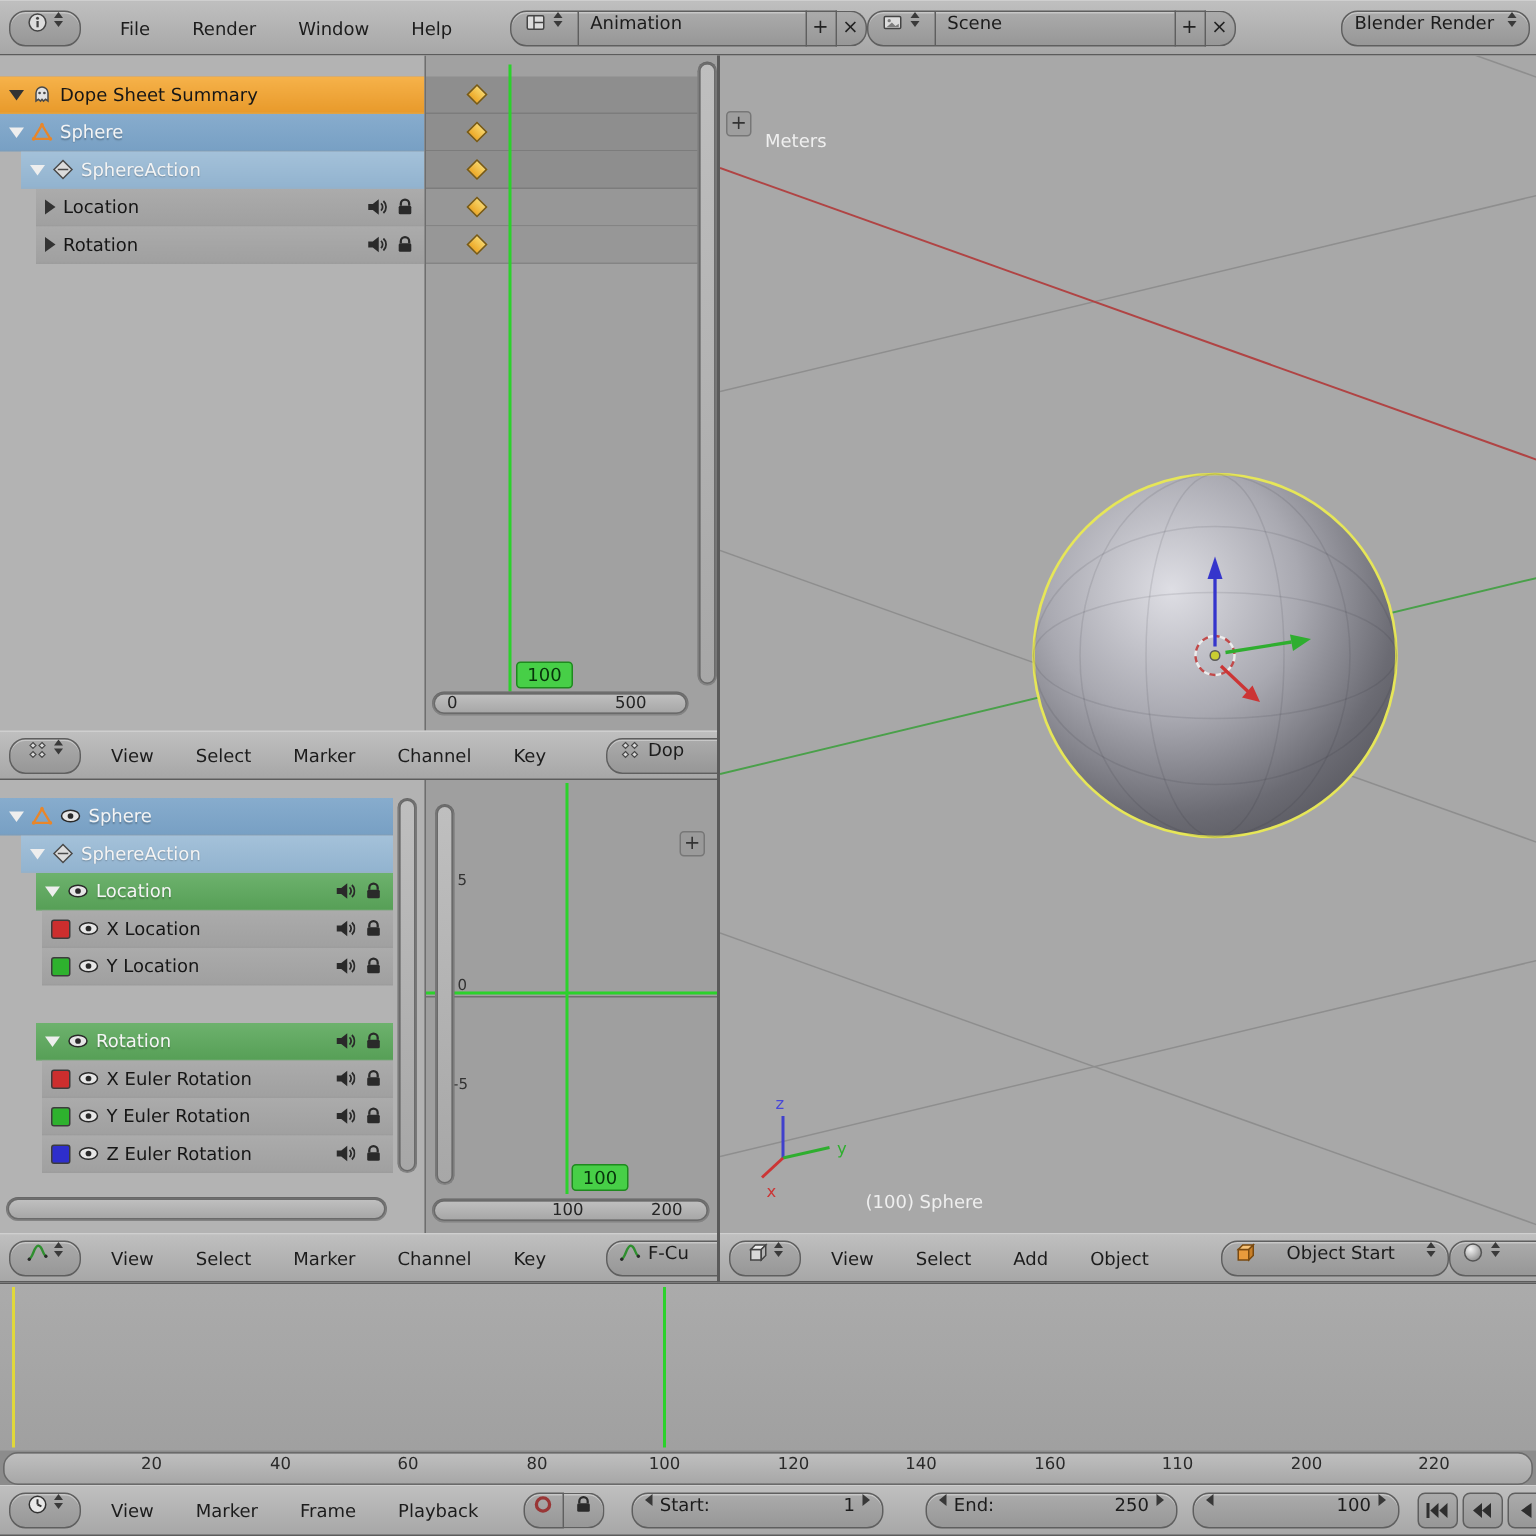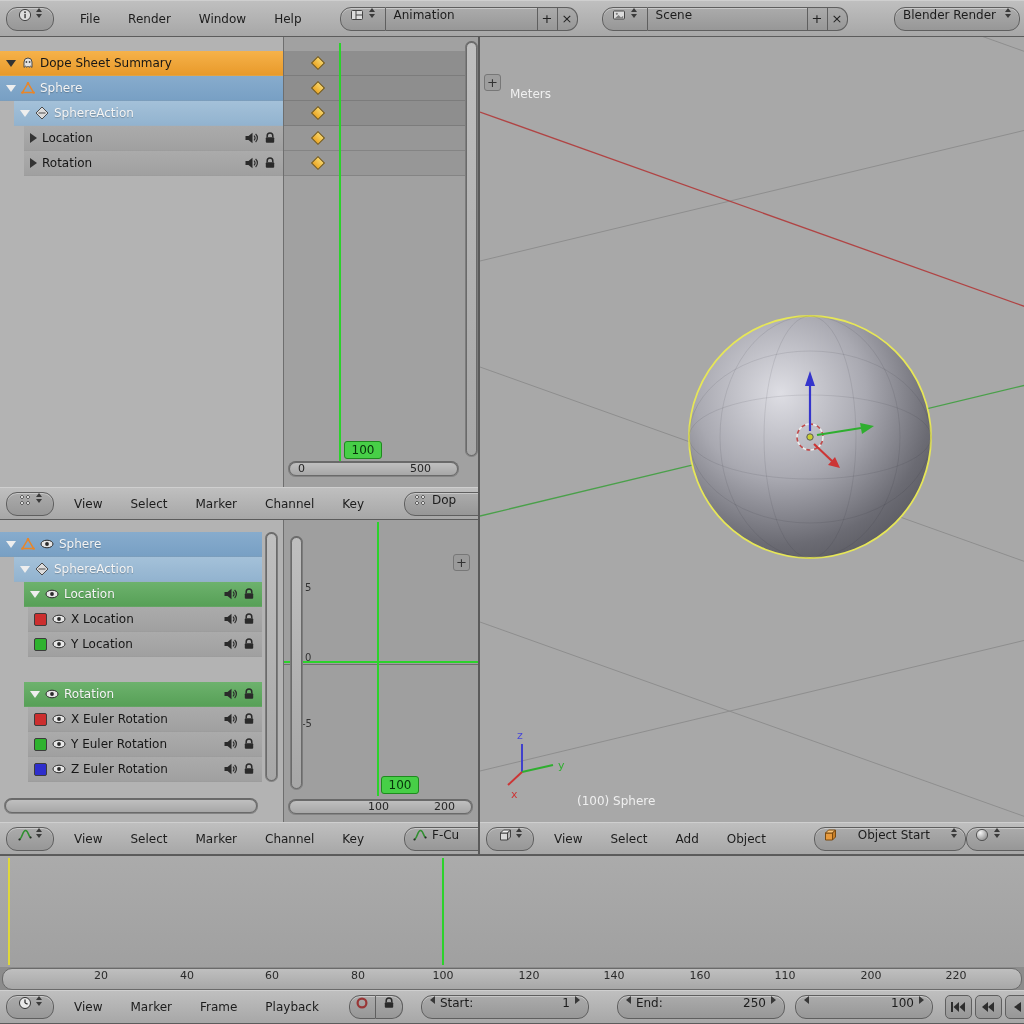--- a/index.html
+++ b/index.html
@@ -160,21 +160,21 @@
           <i class="dn"></i>
         </span>
     </div>
     <div class="pill pill-m" style="width:152px">
       <span>Animation</span>
     </div>
     <div class="sqbtn">+</div>
     <div class="sqbtn sq-r">×</div>
   </div>
 
-  <div style="display:flex;align-items:center;margin-left:24px">
+  <div style="display:flex;align-items:center;">
     <div class="pill pill-l" style="width:46px;justify-content:center">
       <svg class="ic" viewBox="0 0 14 14">
           <use href="#sym-scene"></use>
         </svg>
       <span class="ud">
           <i class="up"></i>
           <i class="dn"></i>
         </span>
     </div>
     <div class="pill pill-m" style="width:160px">

